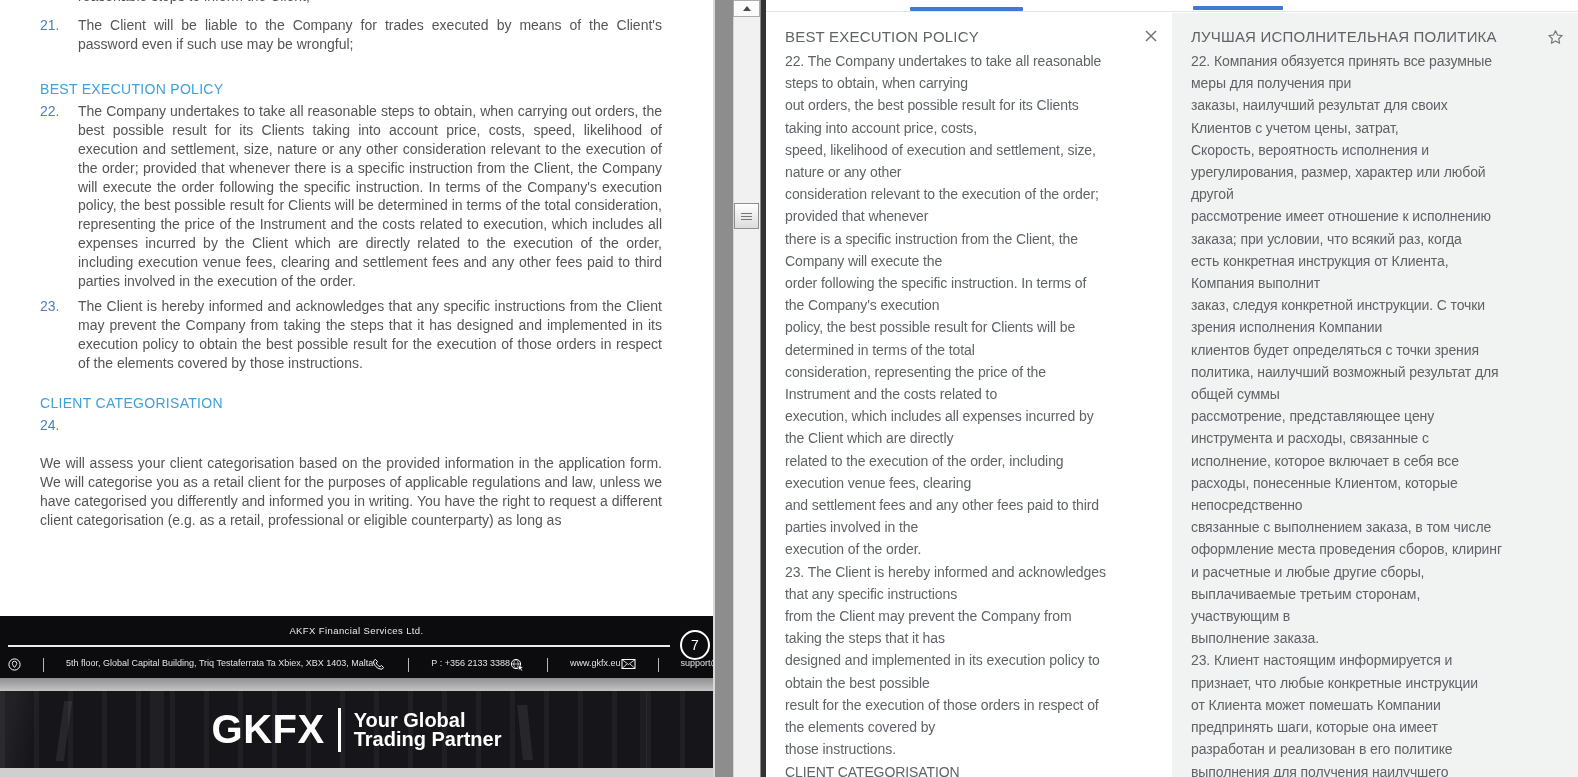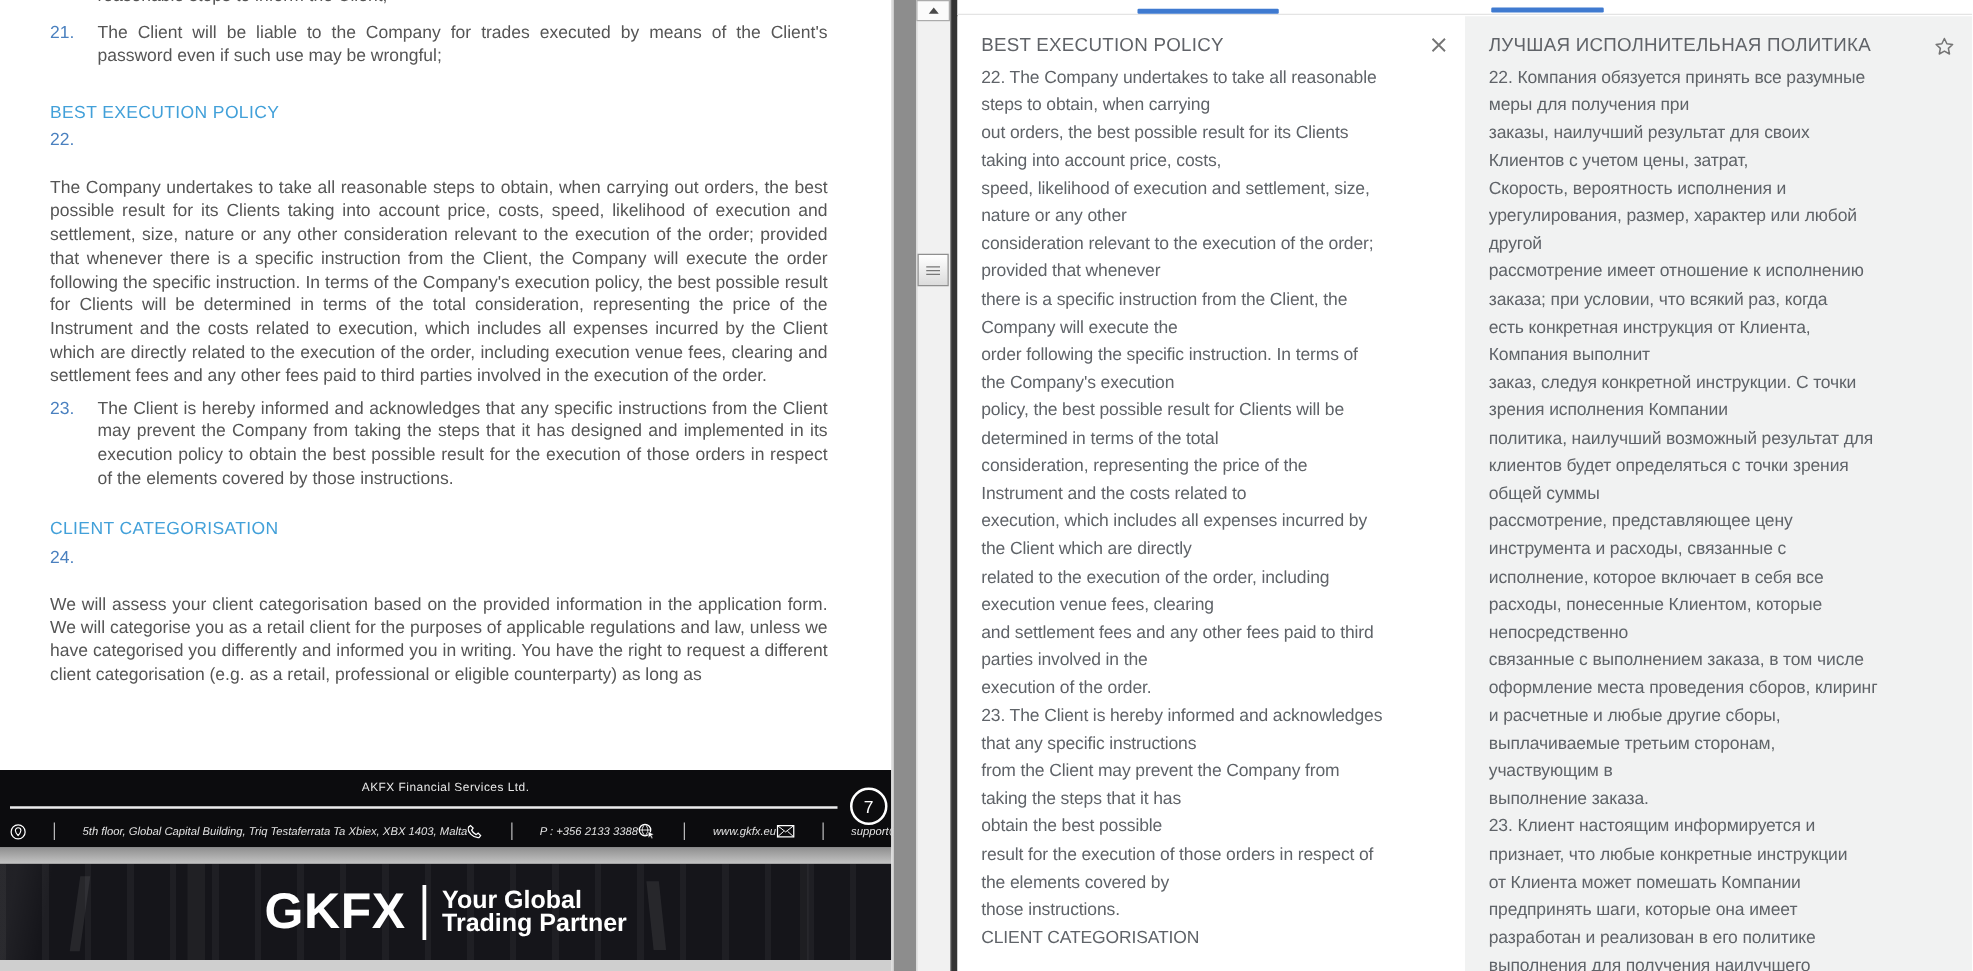--- a/index.html
+++ b/index.html
@@ -9,35 +9,35 @@
   
   .doc-page{position:absolute;left:0;top:0;width:840px;height:777px;background:#fff;overflow:hidden;}
   .doc-text{position:absolute;left:40px;top:0;width:622px;color:#555;font-size:14px;line-height:18.8px;}
   .partial-line{position:absolute;top:-13px;left:38px;white-space:nowrap;color:#555;}
   .doc-item{display:flex;}
   .doc-item .num{flex:0 0 38px;color:#4a80bf;}
   .doc-item .body{flex:1;text-align:justify;}
   .doc-heading{color:#42a0d9;letter-spacing:.3px;}
   .m-item21{margin-top:16px;}
   .m-head1{margin-top:26px;}
-  .m-item22{margin-top:4px;flex-direction:column;}
+  .m-item22{margin-top:4px;}
   .m-item23{margin-top:7px;}
   .m-head2{margin-top:21px;}
   .m-item24{margin-top:4px;flex-direction:column;}
 
   
   .doc-footer{position:absolute;left:0;top:616px;width:713px;height:62px;background:#0c0c0e;color:#e9e9e9;}
   .company{text-align:center;font-size:9.5px;letter-spacing:.4px;padding-top:9px;}
   .rule{position:absolute;top:29px;left:8px;width:662px;height:2px;background:#fff;opacity:.92;}
   .page-circle{position:absolute;left:680px;top:14px;width:30px;height:30px;border:2px solid #fff;
                border-radius:50%;background:#0c0c0e;display:flex;align-items:center;justify-content:center;
                font-size:14px;color:#fff;z-index:2;box-sizing:border-box;}
   .contact{position:absolute;top:37px;left:0;width:672px;height:24px;display:flex;align-items:center;
            font-size:9px;color:#e2e2e2;padding:0 4px 0 8px;box-sizing:border-box;justify-content:space-between;}
-  .cgroup{display:flex;align-items:center;gap:22px;white-space:nowrap;font-style:italic;}
+  .cgroup{display:flex;align-items:flex-start;gap:22px;white-space:nowrap;}
   .vsep{width:1px;height:14px;background:#d6d6d6;opacity:.85;}
   .fico{display:block;}
 
   .page-gap{position:absolute;left:0;top:678px;width:713px;height:13px;background:linear-gradient(#8f8f8f,#c4c4c4);}
   .brand-band{position:absolute;left:0;top:691px;width:713px;height:77px;background:#15151a;overflow:hidden;
               display:flex;align-items:center;justify-content:center;}
   .streaks{position:absolute;inset:0;
      background:
        repeating-linear-gradient(90deg,rgba(255,255,255,.045) 0 5px,rgba(255,255,255,0) 5px 34px),
        linear-gradient(100deg,rgba(255,255,255,.05) 0 2%,rgba(255,255,255,0) 6%);}
@@ -216,20 +216,21 @@
         <div>the Client which are directly</div>
         <div>related to the execution of the order, including</div>
         <div>execution venue fees, clearing</div>
         <div>and settlement fees and any other fees paid to third</div>
         <div>parties involved in the</div>
         <div>execution of the order.</div>
         <div>23. The Client is hereby informed and acknowledges</div>
         <div>that any specific instructions</div>
         <div>from the Client may prevent the Company from</div>
         <div>taking the steps that it has</div>
+        <div>designed and implemented in its execution policy to</div>
         <div>obtain the best possible</div>
         <div>result for the execution of those orders in respect of</div>
         <div>the elements covered by</div>
         <div>those instructions.</div>
         <div>CLIENT CATEGORISATION</div>
       </div>
   </div>
 
   <div class="panel tgt">
     <div class="panel-head">
@@ -245,22 +246,22 @@
         <div>Клиентов с учетом цены, затрат,</div>
         <div>Скорость, вероятность исполнения и</div>
         <div>урегулирования, размер, характер или любой</div>
         <div>другой</div>
         <div>рассмотрение имеет отношение к исполнению</div>
         <div>заказа; при условии, что всякий раз, когда</div>
         <div>есть конкретная инструкция от Клиента,</div>
         <div>Компания выполнит</div>
         <div>заказ, следуя конкретной инструкции. С точки</div>
         <div>зрения исполнения Компании</div>
+        <div>клиентов будет определяться с точки зрения</div>
         <div>политика, наилучший возможный результат для</div>
-        <div>клиентов будет определяться с точки зрения</div>
         <div>общей суммы</div>
         <div>рассмотрение, представляющее цену</div>
         <div>инструмента и расходы, связанные с</div>
         <div>исполнение, которое включает в себя все</div>
         <div>расходы, понесенные Клиентом, которые</div>
         <div>непосредственно</div>
         <div>связанные с выполнением заказа, в том числе</div>
         <div>оформление места проведения сборов, клиринг</div>
         <div>и расчетные и любые другие сборы,</div>
         <div>выплачиваемые третьим сторонам,</div>

